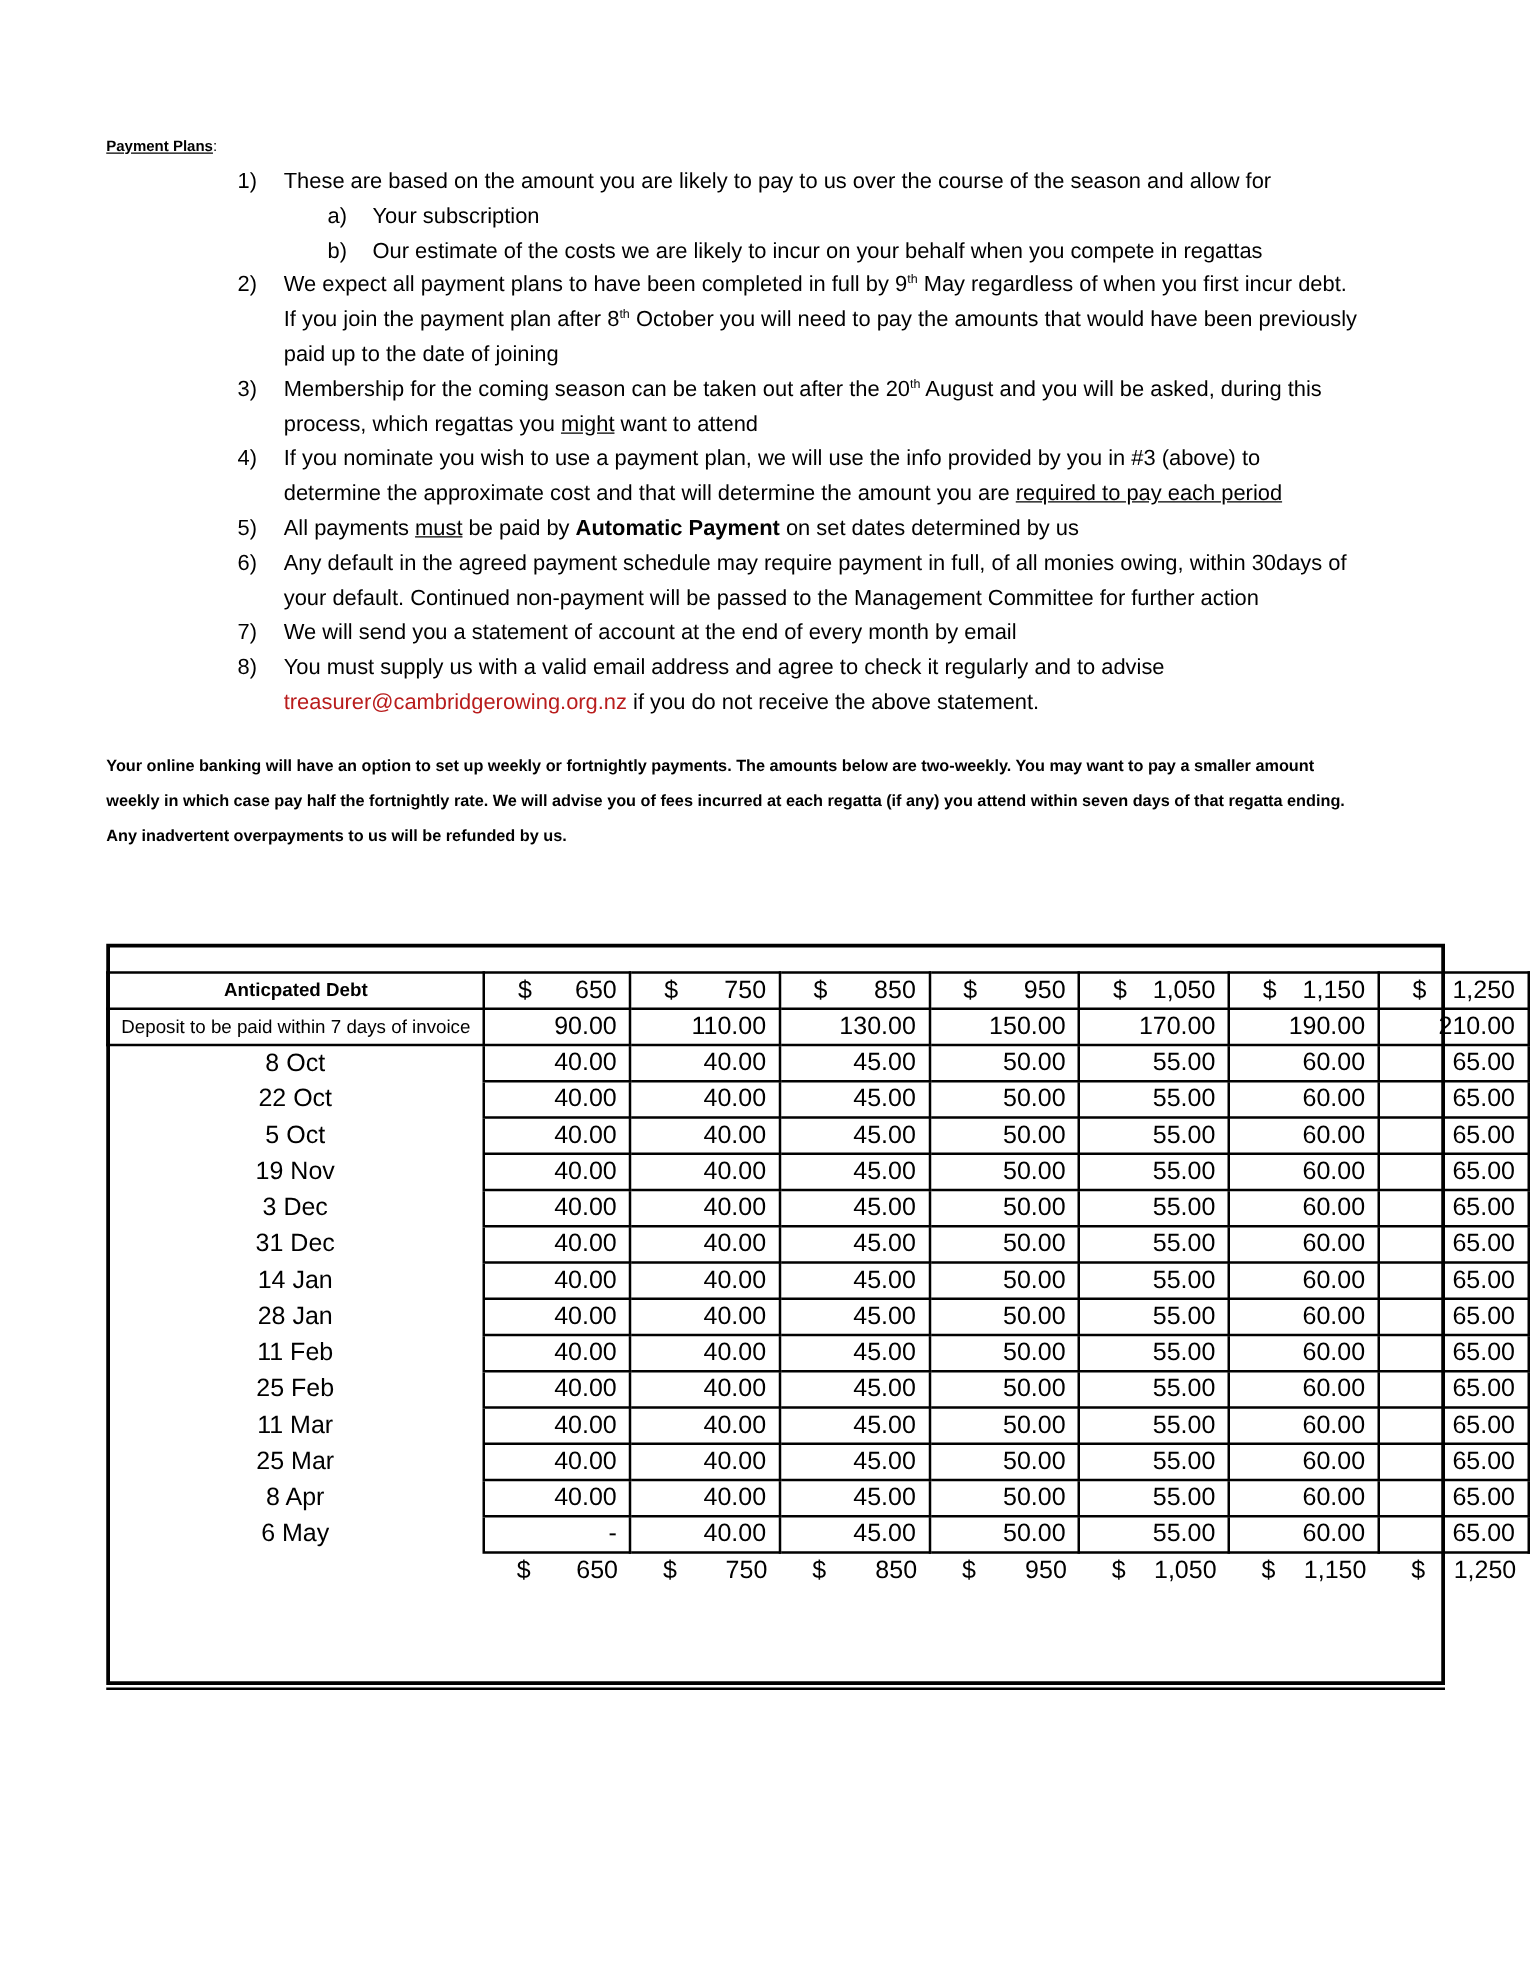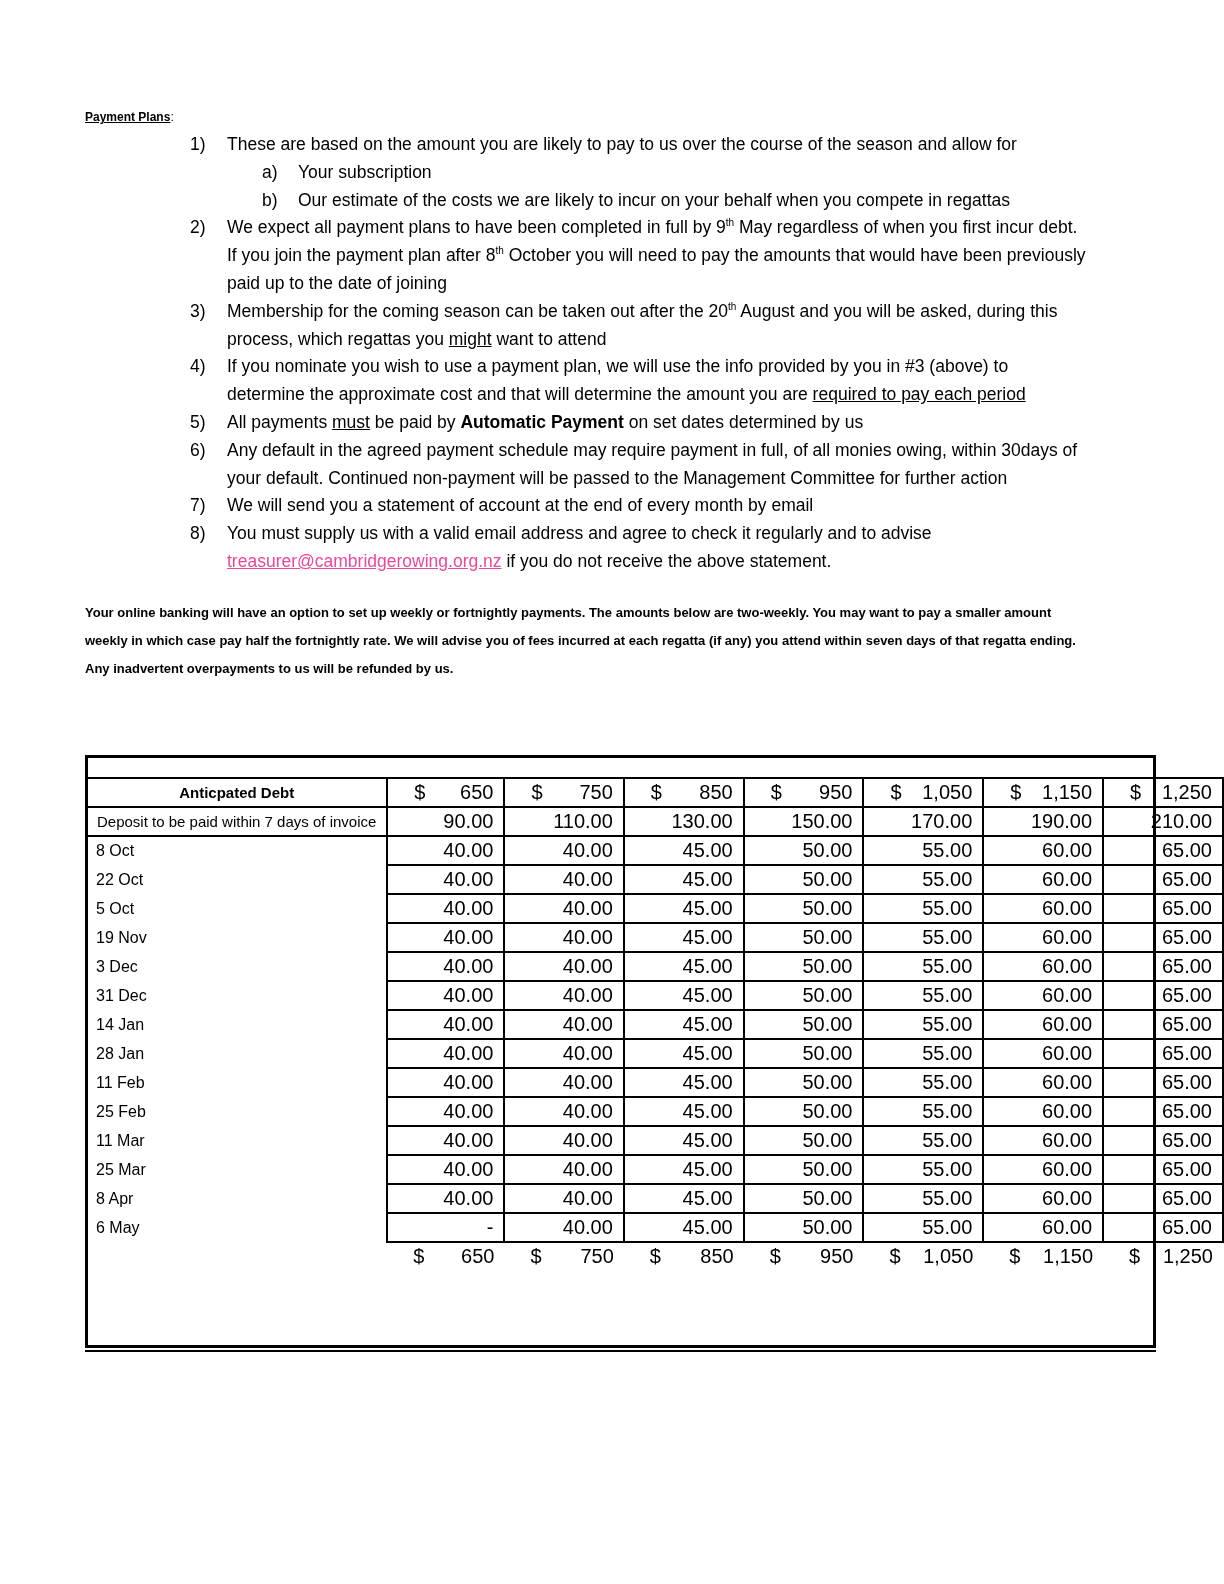--- a/index.html
+++ b/index.html
@@ -8,32 +8,32 @@
   .title { position: absolute; left: 85px; top: 86px; font-size: 12px; margin-top: 24px; }
   .title .u { font-weight: bold; text-decoration: underline; }
   .list { position: absolute; left: 190px; top: 131px; width: 900px; font-size: 17.5px; line-height: 27.8px; }
   .item { display: flex; }
   .num { width: 37px; flex: none; }
   .txt { flex: 1; }
   .sub { display: flex; padding-left: 72px; }
   .sub .num { width: 36px; }
   .u { text-decoration: underline; }
   .b { font-weight: bold; }
-  a.link { color: #ec4899; text-decoration: underline; }
+  a.link { color: #b91c1c; }
   sup { font-size: 10px; line-height: 0; }
   .para { position: absolute; left: 85px; top: 599px; width: 1000px; font-size: 13px; line-height: 27.8px; font-weight: bold; }
   table.plan { position: absolute; left: 85px; top: 777px; border-collapse: collapse; font-size: 20px; }
   table.plan td { height: 27px; padding: 0 10px; border: 2px solid #000; white-space: nowrap; }
   .outer { position: absolute; left: 85px; top: 755px; width: 1071px; height: 593px; border: 3px solid #000; box-sizing: border-box; pointer-events: none; }
   .dbl { position: absolute; left: 85px; top: 1350px; width: 1071px; height: 2px; background: #000; }
   td.lbl { width: 134px; font-size: 15px; }
   td.hdr { font-weight: bold; font-size: 15px; text-align: center; }
   td.dep { font-size: 15px; line-height: 19px; padding: 2px 6px 2px 18px; text-align: left; height: 66px; }
   td.amt { width: 110px; text-align: right; }
-  td.date { border: none !important; border-right: 2px solid #000 !important; font-size: 16px; }
+  td.date { text-align: center; border: none !important; border-right: 2px solid #000 !important; font-size: 20px; }
   td.money { text-align: right; position: relative; }
   td.money .cur { position: absolute; left: 26px; }
   td.tot { border: none !important; }
 </style>
 </head>
 <body>
 
 <div class="page">
 
   <div class="title"><span class="u">Payment Plans</span><span>:</span></div>

